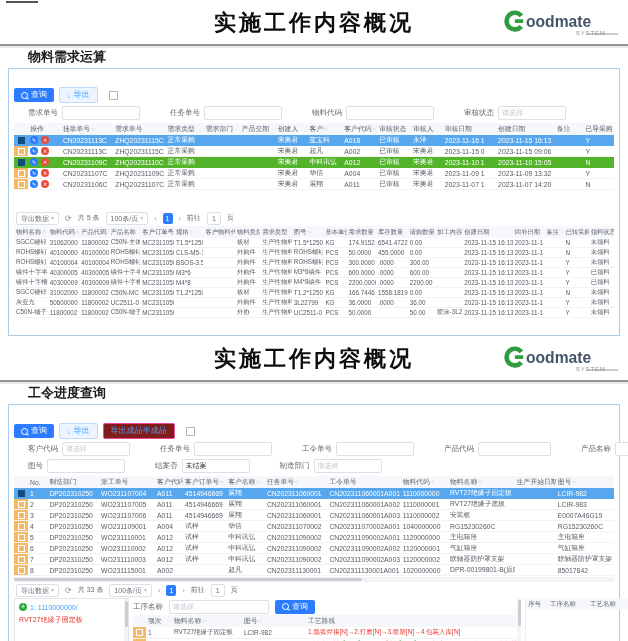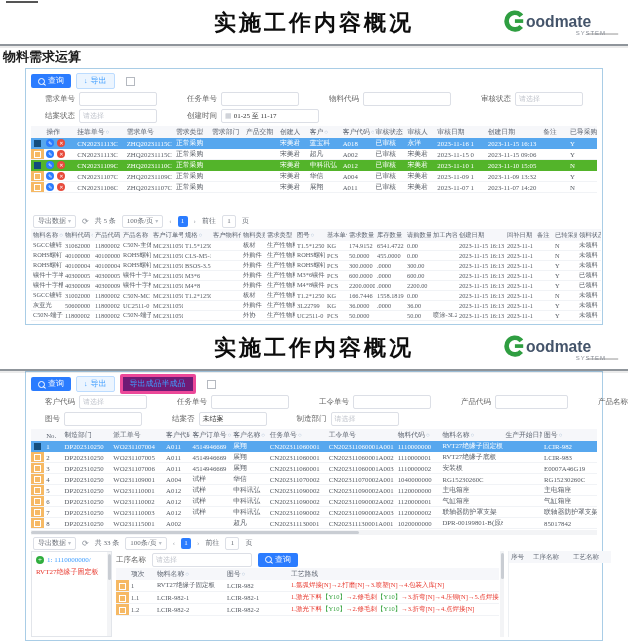--- a/index.html
+++ b/index.html
@@ -6,27 +6,27 @@
   body{width:628px;height:641px;overflow:hidden;background:#fff;position:relative;
        font-family:"Liberation Sans","DejaVu Sans",sans-serif;color:#333;}
   .top-remnant{position:absolute;top:1px;left:6px;width:32px;height:2px;background:#555;}
   .sec-head{position:relative;height:44px;border-bottom:2px solid #8f959b;box-shadow:0 2px 0 rgba(0,0,0,.08);}
   .badge{position:absolute;left:18px;top:11px;background:#f8dfc2;color:#9c3e2b;
          font-family:"Liberation Serif","DejaVu Serif",serif;font-weight:bold;font-size:13px;
          padding:3px 15px;border-radius:2px;}
   .sec-title{text-align:center;font-family:"Liberation Serif","DejaVu Serif",serif;font-weight:bold;
              font-size:22px;letter-spacing:3px;padding-top:8px;color:#0d0d0d;}
   .logo{position:absolute;right:8px;top:5px;}
-  .subtitle{font-family:"Liberation Serif","DejaVu Serif",serif;font-weight:bold;font-size:13px;color:#1c1c1c;margin:2px 0 2px 3px;}
-  .panel{margin:0 25px;border:1px solid #a9cde6;background:#fff;padding:3px 5px;font-family:Liberation Serif, serif;}
+  .subtitle{font-family:"Liberation Serif","DejaVu Serif",serif;font-weight:bold;font-size:13px;color:#1c1c1c;margin:2px 0 2px 28px;}
+  .panel{margin:0 8px;border:1px solid #a9cde6;background:#fff;padding:17px 5px;}
   .toolbar{display:flex;align-items:center;gap:5px;height:18px;}
   .btn{font-size:8px;height:14px;line-height:14px;padding:0 7px;border-radius:2px;display:inline-flex;align-items:center;gap:3px;cursor:pointer;white-space:nowrap;}
   .btn-primary{background:#2b7cff;color:#fff;}
   .btn-plain{background:#ecf5ff;color:#3f9eff;border:1px solid #bcdcff;}
-  .btn-light{background:#701a75;color:#3f9eff;border:3px solid #ec4899;align-items:flex-end;}
+  .btn-light{background:#7f1d1d;color:#3f9eff;border:1px solid #ec4899;align-items:flex-end;}
   .cb-free{width:7px;height:7px;border:1px solid #b5b9c0;background:#fff;margin-left:6px;}
   .ico-search{position:relative;width:5px;height:5px;border:1px solid #fff;border-radius:50%;display:inline-block;}
   .ico-search::after{content:"";position:absolute;width:3px;height:1px;background:#fff;right:-2px;bottom:-1px;transform:rotate(40deg);}
   .ico-down{font-size:7px;line-height:7px;}
   .filters{display:flex;gap:30px;margin:2px 0 3px 14px;align-items:center;height:14px;}
   .f-item{display:flex;align-items:center;gap:4px;}
   .f-label{font-size:7.5px;color:#666;white-space:nowrap;}
   .f-input{height:12px;line-height:12px;border:1px solid #dcdfe6;border-radius:2px;font-size:7px;
            padding:0 3px;color:#333;background:#fff;display:inline-flex;align-items:center;gap:2px;overflow:hidden;white-space:nowrap;}
   .f-input.ph{color:#c0c4cc;}
@@ -120,30 +120,20 @@
         </div>
         <div class="f-item">
           <span class="f-label">物料代码</span>
           <div class="f-input" style="width: 80px;"></div>
         </div>
         <div class="f-item">
           <span class="f-label">审核状态</span>
           <div class="f-input ph" style="width: 60px;">请选择</div>
         </div>
       </div>
-    <div class="filters">
-        <div class="f-item">
-          <span class="f-label">结案状态</span>
-          <div class="f-input ph" style="width: 70px;">请选择</div>
-        </div>
-        <div class="f-item">
-          <span class="f-label">创建时间</span>
-          <div class="f-input" style="width: 90px;"><span class="cal-ico">▦</span>01-25  至  11-17</div>
-        </div>
-      </div>
     <div class="s1-master">
         <table class="tbl">
           <colgroup>
             <col style="width: 13px;">
             <col style="width: 30px;">
             <col style="width: 48px;">
             <col style="width: 48px;">
             <col style="width: 35px;">
             <col style="width: 33px;">
             <col style="width: 33px;">
@@ -528,20 +518,21 @@
       <svg width="118" height="34" viewBox="0 0 128 36">
         <polygon points="90,32 126,10 126,32" fill="#c9c9c9"></polygon>
         <rect x="86" y="6" width="42" height="24" fill="#ffffff"></rect>
         <circle cx="14" cy="17" r="9" fill="none" stroke="#2f9e41" stroke-width="5" stroke-dasharray="44 13" transform="rotate(40 14 17)"></circle>
         <rect x="14" y="15" width="9" height="4" fill="#2f9e41"></rect>
         <text x="26" y="23" font-family="Liberation Sans, DejaVu Sans, sans-serif" font-weight="bold" font-size="17" fill="#44546a">oodmate</text>
         <text x="80" y="32" font-family="Liberation Sans, DejaVu Sans, sans-serif" font-size="6.5" letter-spacing="1" fill="#8a8f98">SYSTEM</text>
       </svg>
     </div>
   </div>
+  <div class="subtitle">工令进度查询</div>
   <div class="panel">
     <div class="toolbar">
       <span class="btn btn-primary">
           <span class="ico-search"></span>
           <span>查询</span>
         </span>
       <span class="btn btn-plain">
           <span class="ico-down">↓</span>
           <span>导出</span>
         </span>

